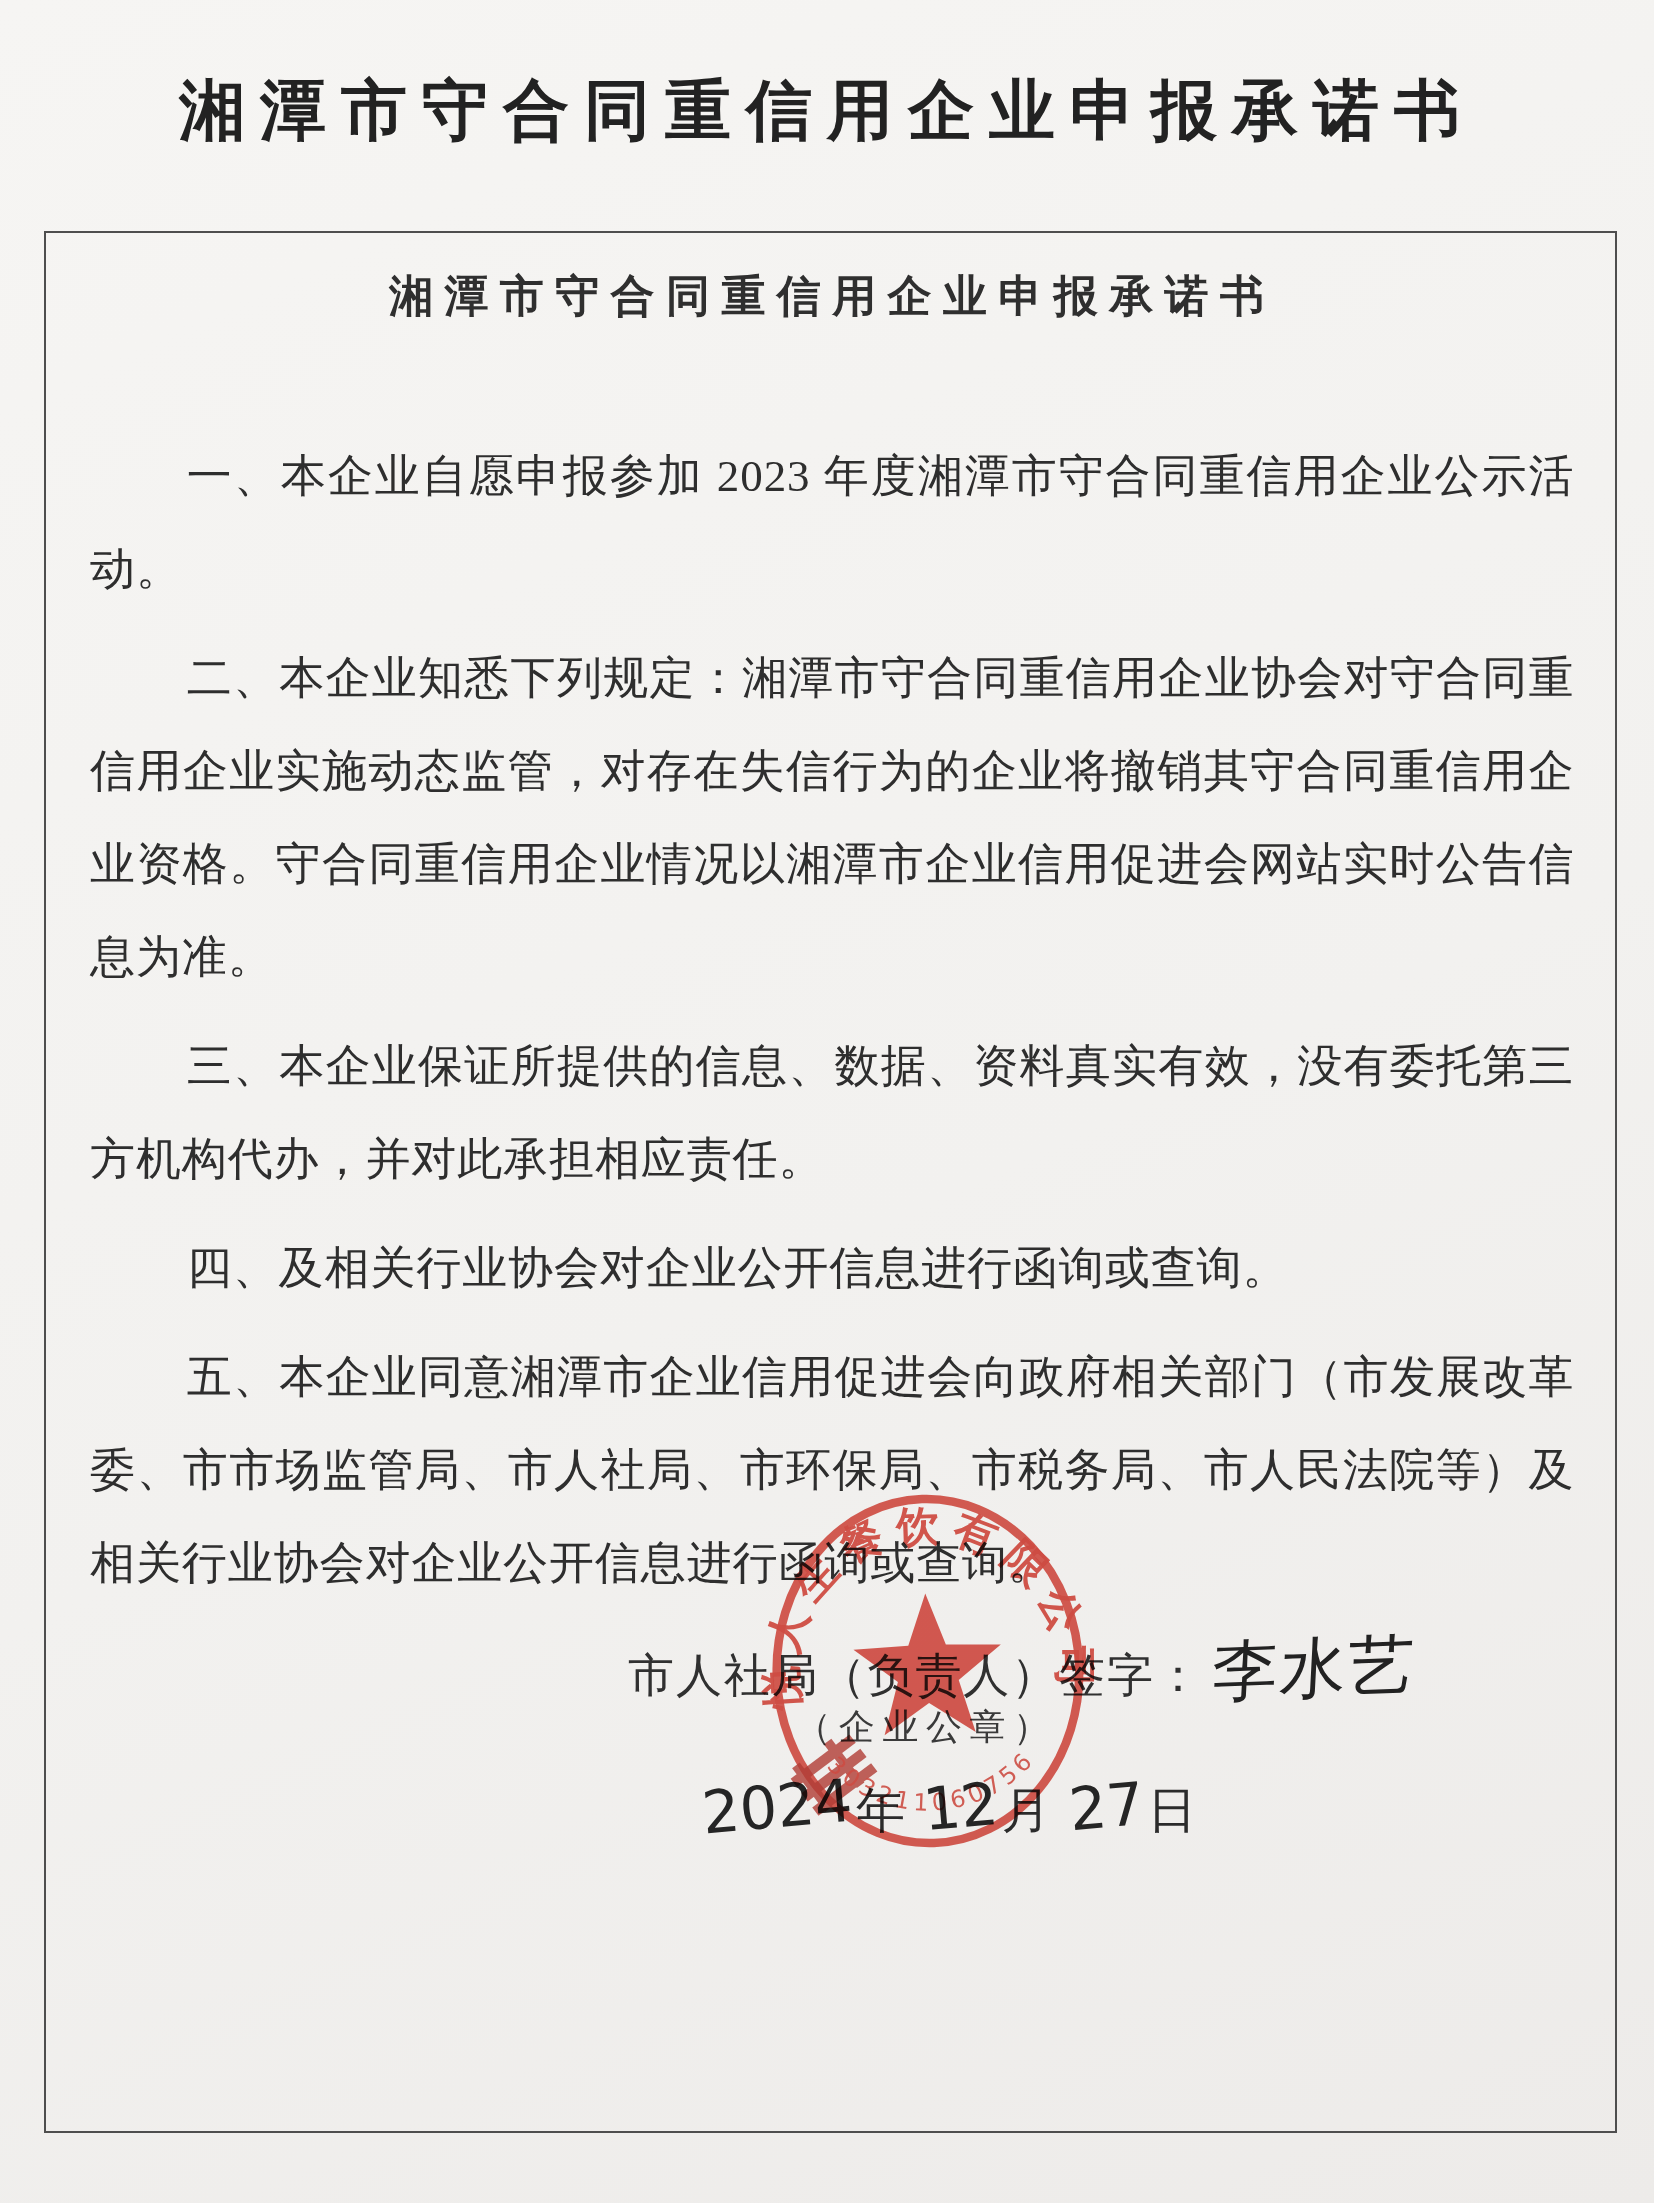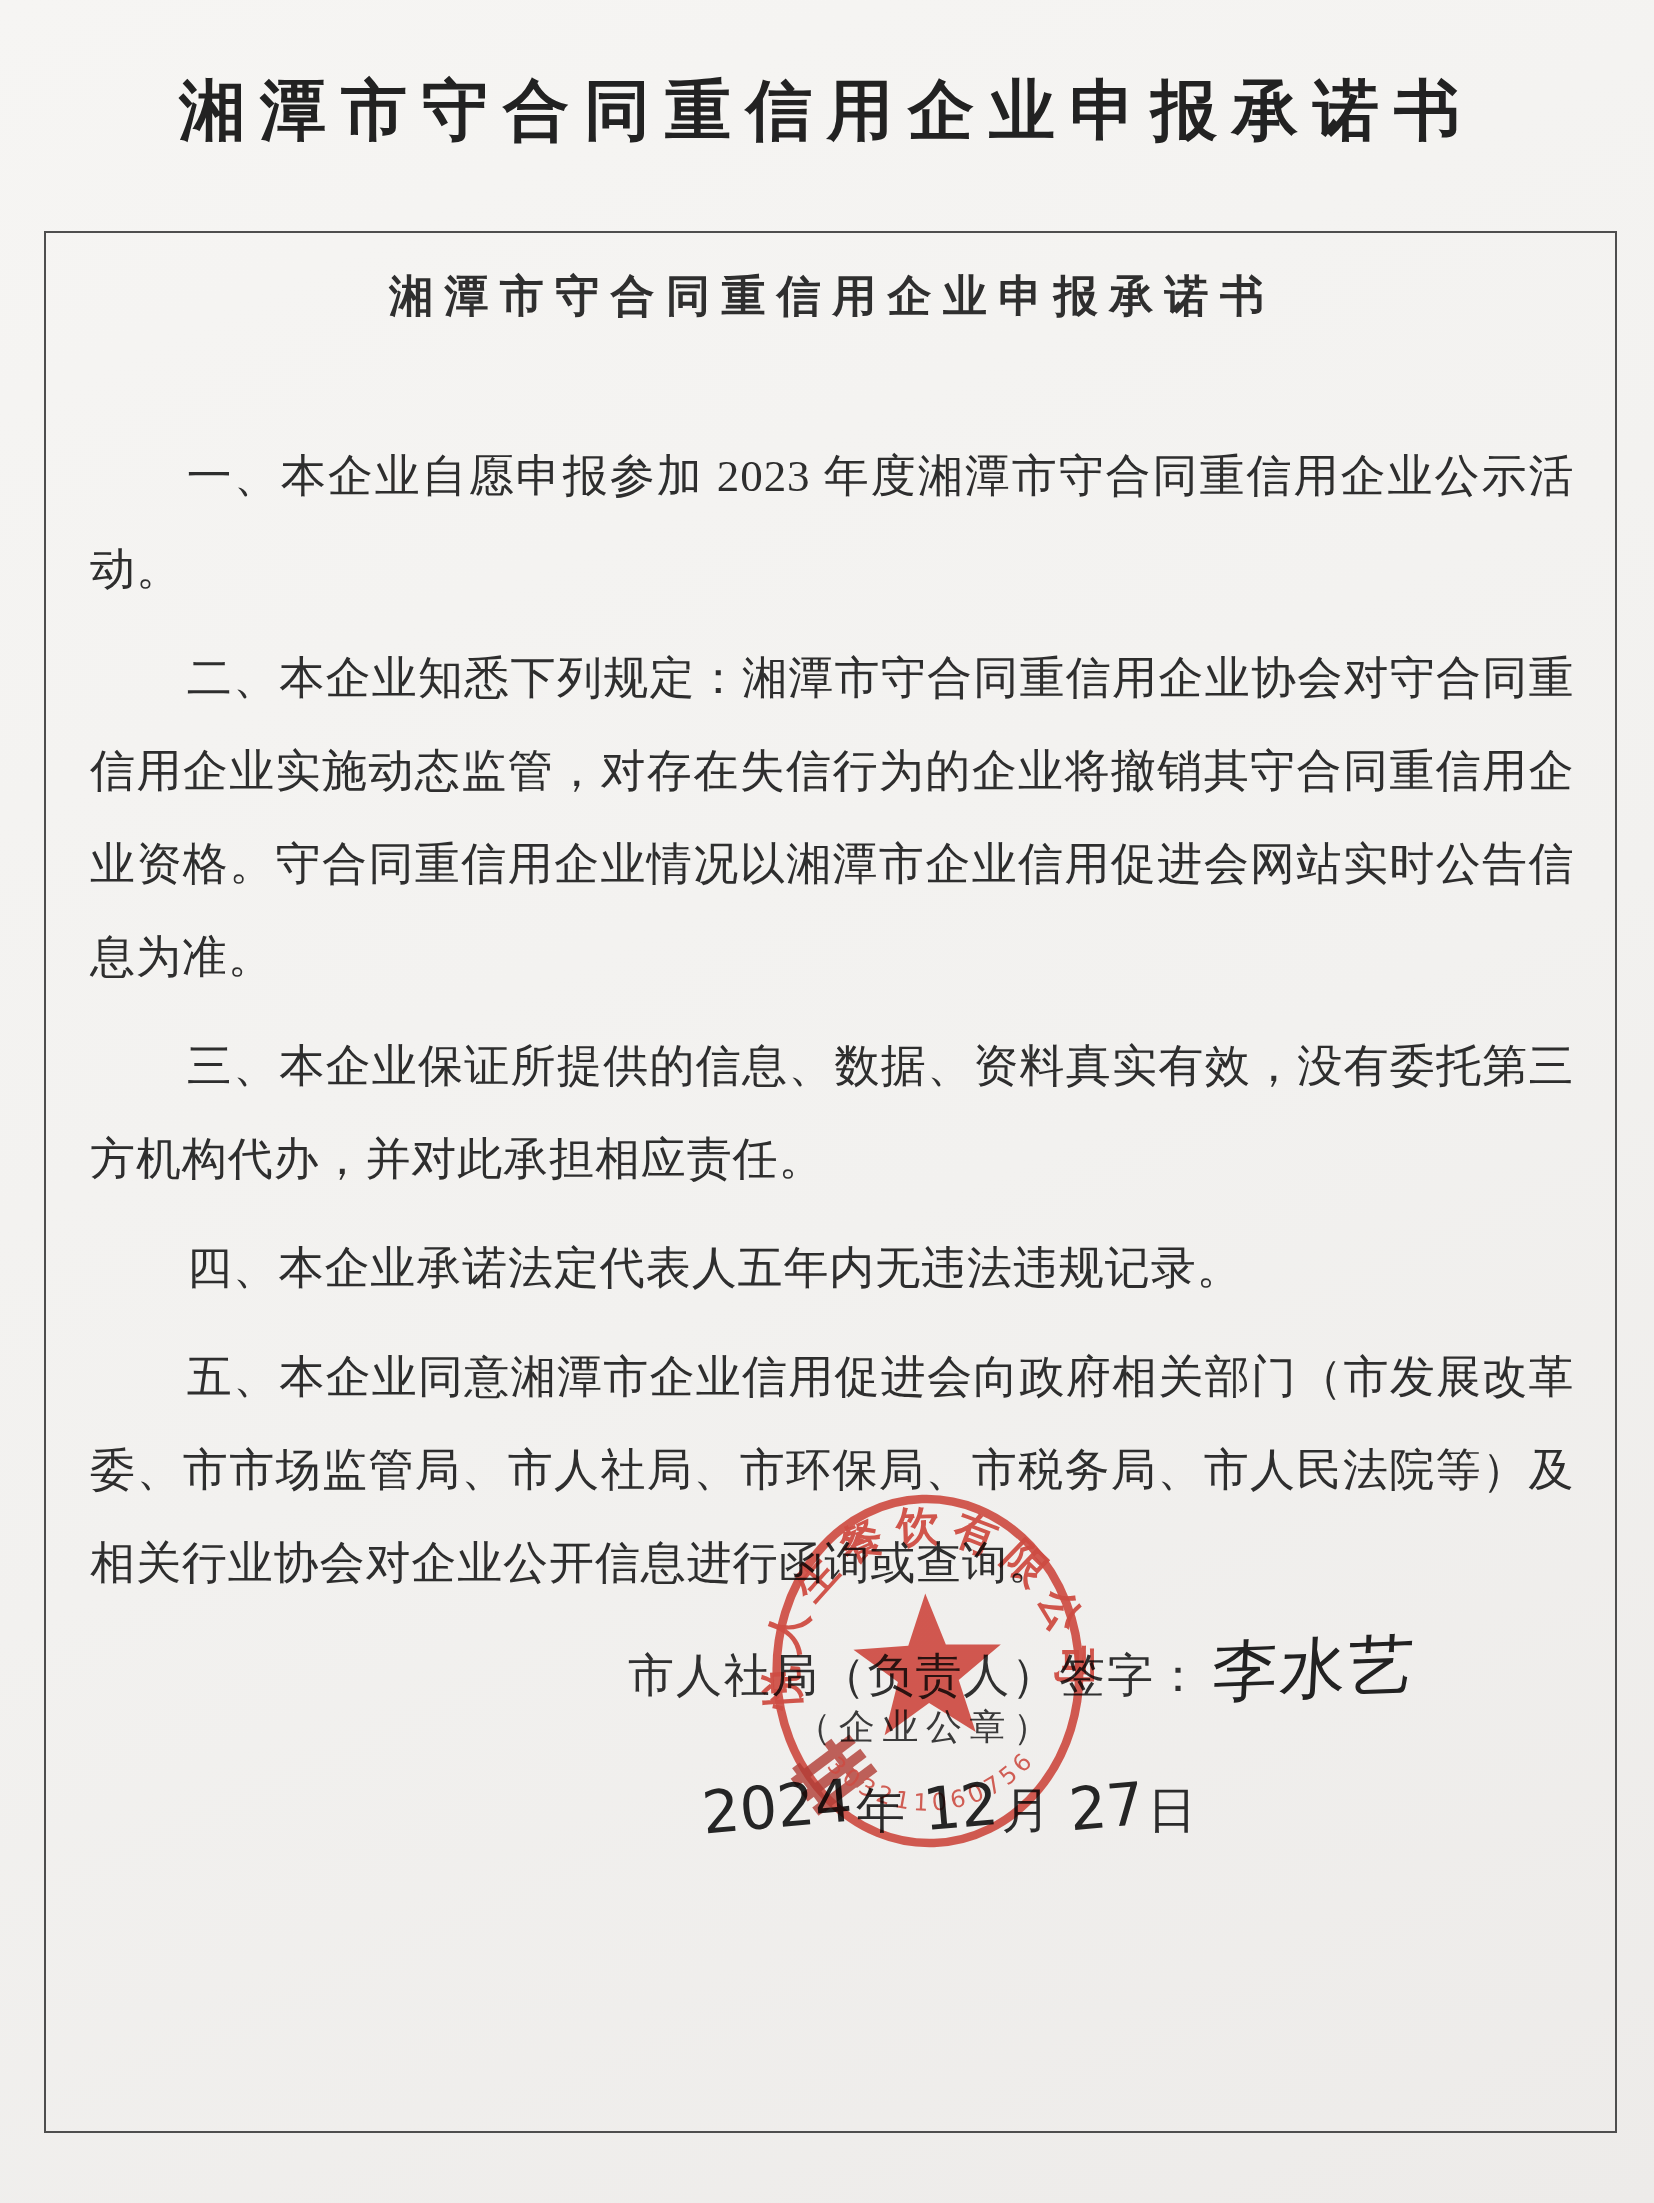--- a/index.html
+++ b/index.html
@@ -72,21 +72,21 @@
 
   <div class="main-title">湘潭市守合同重信用企业申报承诺书</div>
 
   <div class="doc-box">
     <div class="inner-title">湘潭市守合同重信用企业申报承诺书</div>
 
     <div class="body-text">
       <p>一、本企业自愿申报参加 2023 年度湘潭市守合同重信用企业公示活动。</p>
       <p>二、本企业知悉下列规定：湘潭市守合同重信用企业协会对守合同重信用企业实施动态监管，对存在失信行为的企业将撤销其守合同重信用企业资格。守合同重信用企业情况以湘潭市企业信用促进会网站实时公告信息为准。</p>
       <p>三、本企业保证所提供的信息、数据、资料真实有效，没有委托第三方机构代办，并对此承担相应责任。</p>
-      <p>四、本企业承诺法定代表人五年内无违法违规记录。</p>
+      <p>四、及相关行业协会对企业公开信息进行函询或查询。</p>
       <p>五、本企业同意湘潭市企业信用促进会向政府相关部门（市发展改革委、市市场监管局、市人社局、市环保局、市税务局、市人民法院等）及相关行业协会对企业公开信息进行函询或查询。</p>
     </div>
   </div>
 
   <div class="sign-line">
     <span>市人社局（负责人）签字：</span><span class="sign-name">李水艺</span>
   </div>
 
   <div class="seal-caption">（企业公章）</div>
 

